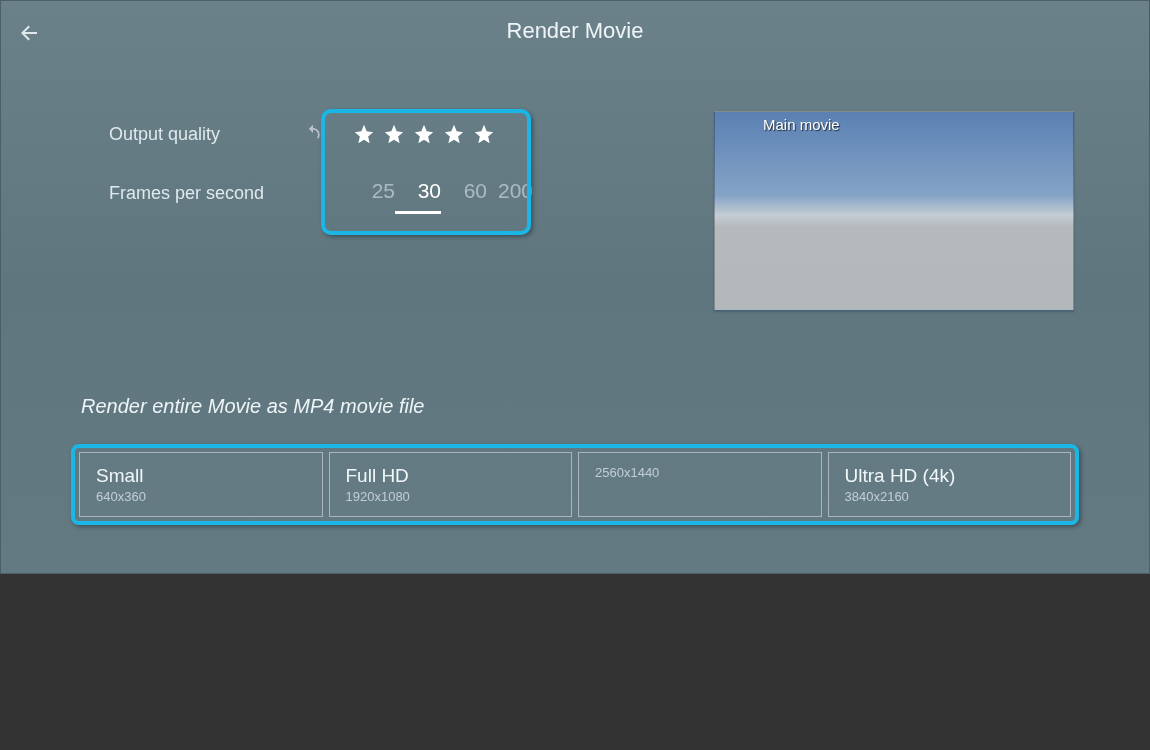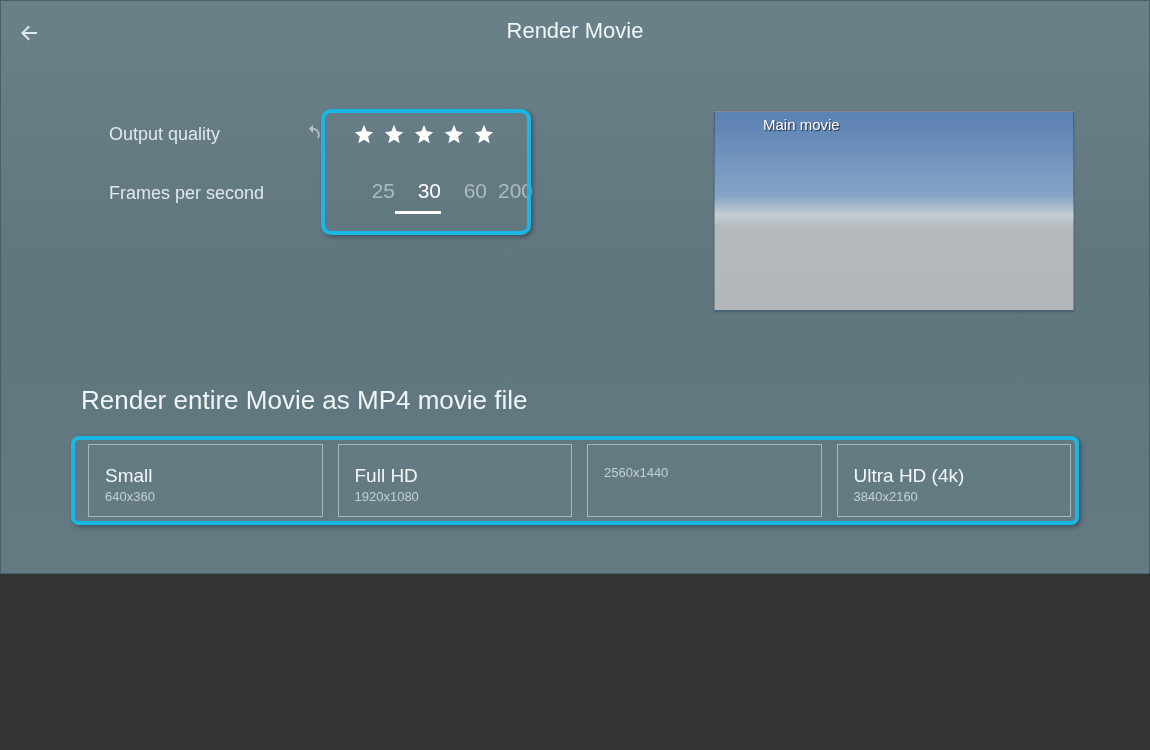--- a/index.html
+++ b/index.html
@@ -102,34 +102,33 @@
   .preview-label {
     position:absolute; left:8px; top:4px;
     color:#fff; font-size:15px; text-shadow: 1px 1px 1px rgba(0,0,0,0.7); margin-left: 40px;
   }
 
   
   .bottom {
     position:absolute; left: 0; right:0; bottom: 48px;
     padding: 0 70px;
   }
-  .render-title { color:#eef5f7; font-size:26px; margin-bottom: 20px; padding-left: 10px;}
+  .render-title { color:#eef5f7; font-size:20px; margin-bottom: 26px; padding-left: 10px; font-style: italic;}
   .preset-row {
     display:flex; gap: 6px;
     border: 4px solid #19b6e6; border-radius: 8px;
     padding: 4px;
     box-shadow: 2px 2px 4px rgba(0,0,0,0.35);
   }
   .preset {
     flex:1 1 0;
     border:1px solid rgba(255,255,255,0.45);
-    padding: 20px 16px 12px 16px;
+    padding: 12px 16px 12px 16px;
     cursor:pointer;
     background: rgba(255,255,255,0.02);
-    margin-left: 9px;
   }
   .preset-name { color:#f1f7f9; font-size:19px; margin-bottom:2px; }
   .preset-res  { color: rgba(223,234,238,0.75); font-size:13px; }
 
 </style>
 </head>
 <body>
 
 <div class="window">
 

